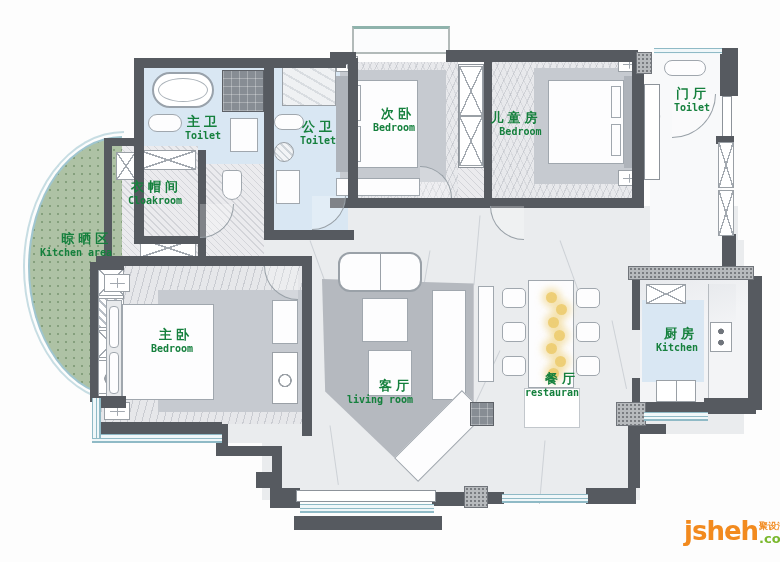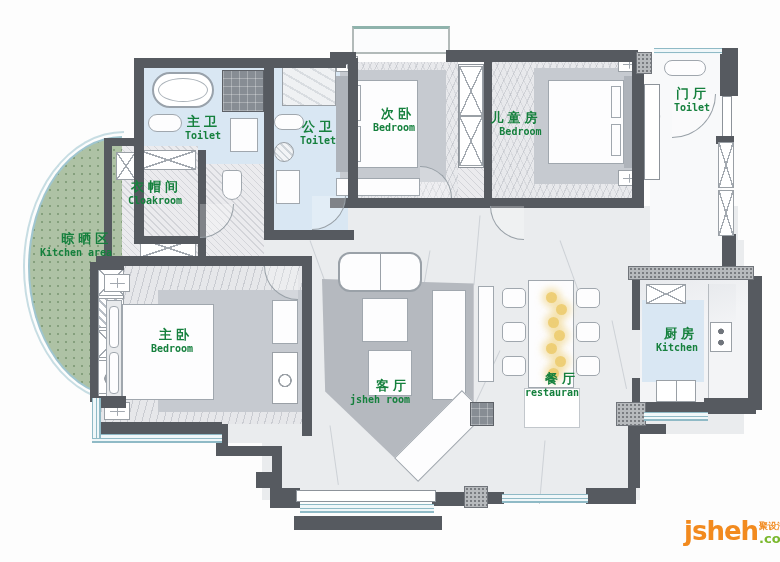--- a/index.html
+++ b/index.html
@@ -210,21 +210,21 @@
   <div class="room-label" style="left:76px;top:245px;">
     <div class="zh">晾晒区</div>
     <div class="en">Kitchen area</div>
   </div>
   <div class="room-label" style="left:172px;top:341px;">
     <div class="zh">主卧</div>
     <div class="en">Bedroom</div>
   </div>
   <div class="room-label" style="left:380px;top:392px;">
     <div class="zh">客厅</div>
-    <div class="en">jsheh room</div>
+    <div class="en">living room</div>
   </div>
   <div class="room-label" style="left:552px;top:385px;">
     <div class="zh">餐厅</div>
     <div class="en">restauran</div>
   </div>
   <div class="room-label" style="left:677px;top:340px;">
     <div class="zh">厨房</div>
     <div class="en">Kitchen</div>
   </div>
 

